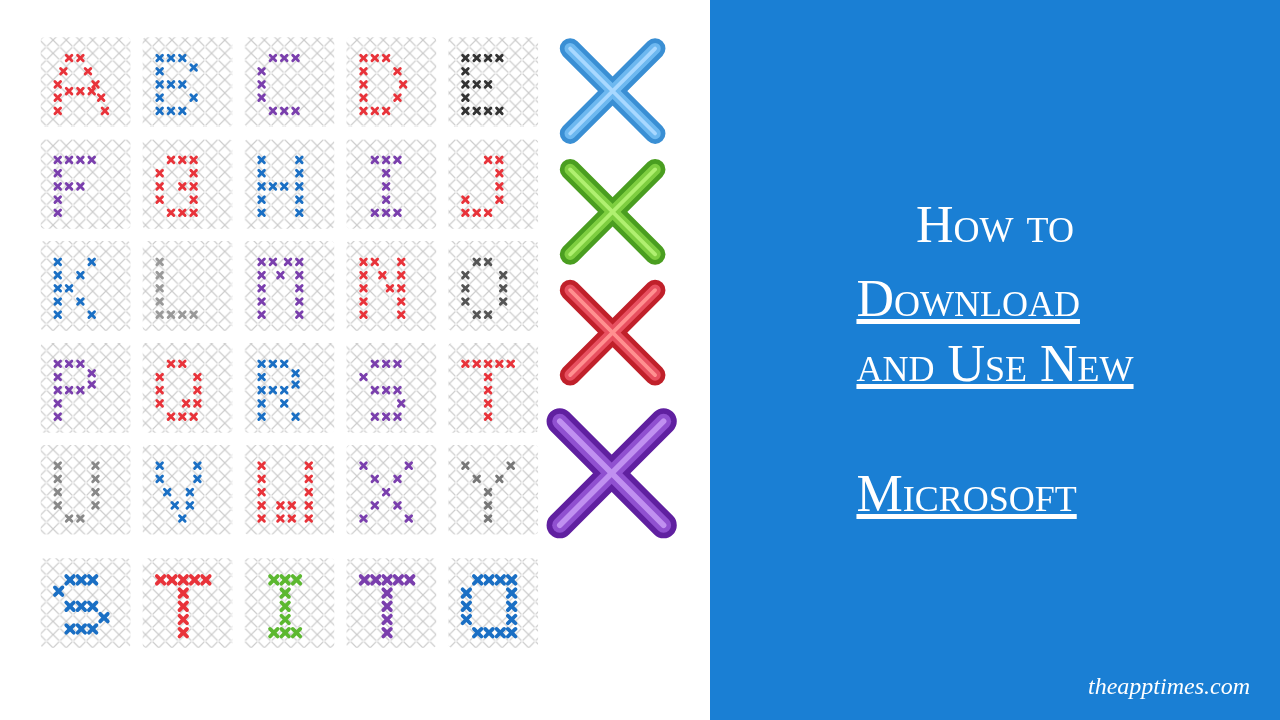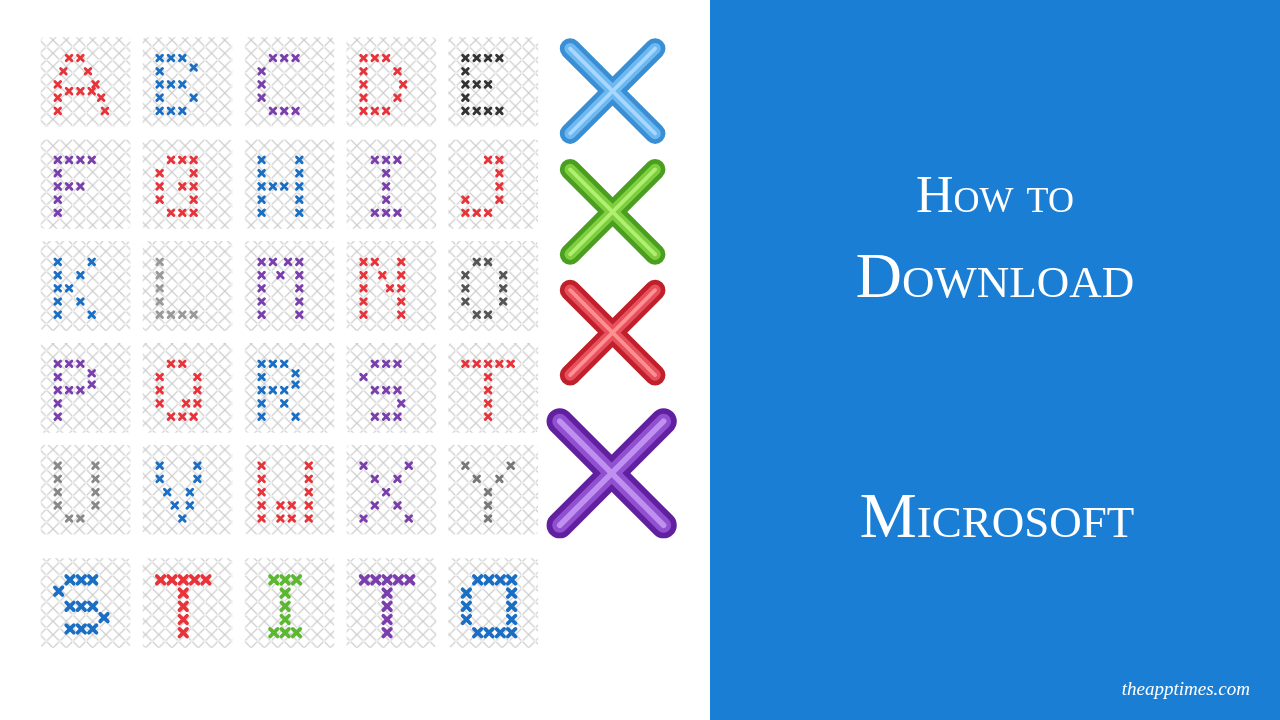--- a/index.html
+++ b/index.html
@@ -42,33 +42,34 @@
       font-size: 52px;
       font-variant: small-caps;
       text-align: center;
       line-height: 1.2;
       margin-bottom: 10px;
       font-family: Georgia, serif;
     }
 
     .main-title {
       color: #ffffff;
-      font-size: 64px;
+      font-size: 52px;
       font-variant: small-caps;
-      text-align: right;
+      text-align: left;
       line-height: 1.25;
       font-family: Georgia, serif;
+      text-decoration: underline;
     }
 
     .site-name {
       position: absolute;
       bottom: 20px;
       right: 30px;
       color: #ffffff;
-      font-size: 19px;
+      font-size: 24px;
       font-family: Georgia, serif;
       font-style: italic;
     }
 
     
     .stitch-svg {
       width: 100%;
       height: 100%;
     }
 
@@ -921,19 +922,19 @@
     </g>
 
   </svg>
 </div>
 
 <div class="right-panel">
   <div>
     <div class="how-to-label">How to</div>
     <div class="main-title">
       <span>Download</span><br>
-      <br>
+      <span>and Use New</span><br>
       <br>
       <span>Microsoft</span><br>
     </div>
   </div>
   <div class="site-name">theapptimes.com</div>
 </div>
 
 </body></html>

